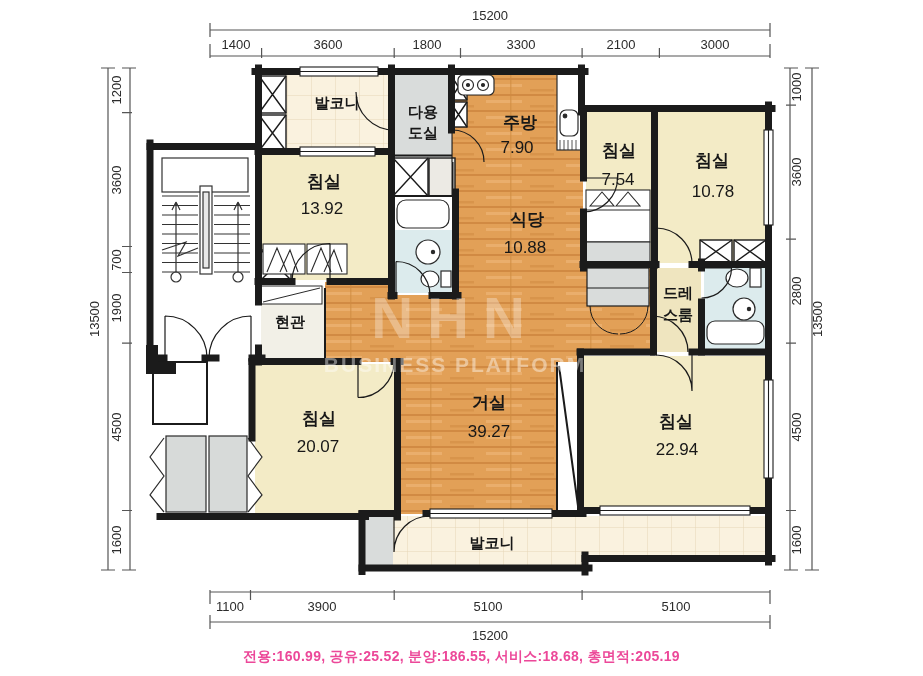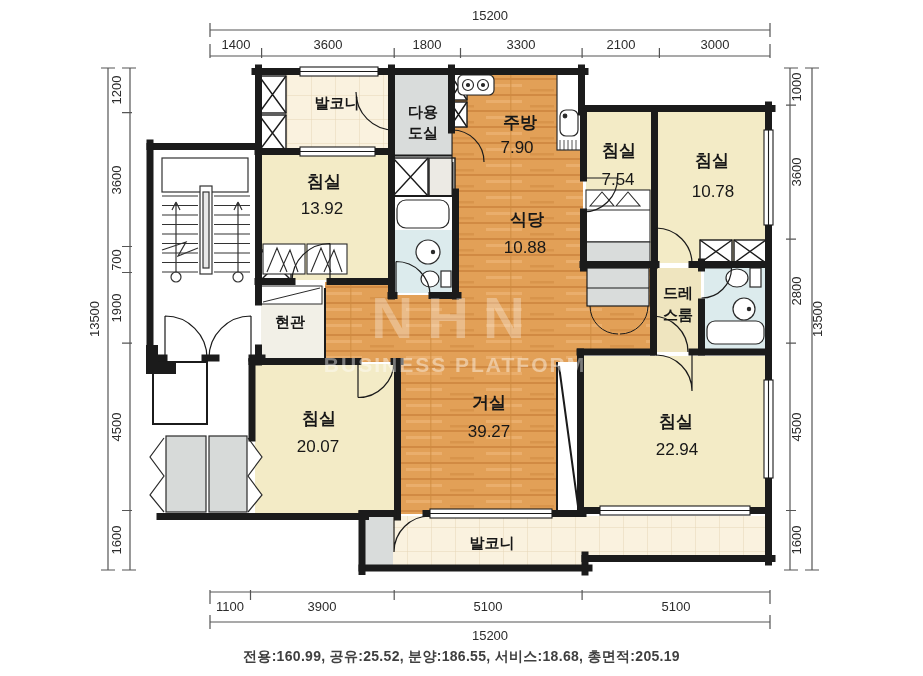--- a/index.html
+++ b/index.html
@@ -4,21 +4,21 @@
 <style>
   html,body{margin:0;padding:0;background:#ffffff;}
   #stage{position:relative;width:923px;height:676px;background:#ffffff;overflow:hidden;
          font-family:"Liberation Sans","DejaVu Sans",sans-serif;}
   svg text{font-family:"Liberation Sans","DejaVu Sans",sans-serif;}
   .dim{font-size:13px;fill:#2b2b2b;}
   .room-name{font-size:17px;font-weight:bold;fill:#171717;}
   .room-area{font-size:17px;fill:#171717;}
   .room-name-sm{font-size:15px;font-weight:bold;fill:#171717;}
   #summary{position:absolute;left:0;top:648px;width:100%;text-align:center;
-           font-size:14px;font-weight:bold;color:#404040;letter-spacing:0.3px;}
+           font-size:14px;font-weight:bold;color:#ec4899;letter-spacing:0.3px;}
   .wm-logo{font-size:58px;font-weight:bold;fill:#ffffff;opacity:0.30;letter-spacing:14px;}
   .wm-sub{font-size:21px;font-weight:bold;fill:#ffffff;opacity:0.42;letter-spacing:2px;}
 </style>
 </head>
 <body>
 
 <div id="stage">
 <svg width="923" height="676" viewBox="0 0 923 676" xmlns="http://www.w3.org/2000/svg">
   <defs>
     <pattern id="wood" width="80" height="16" patternUnits="userSpaceOnUse">

